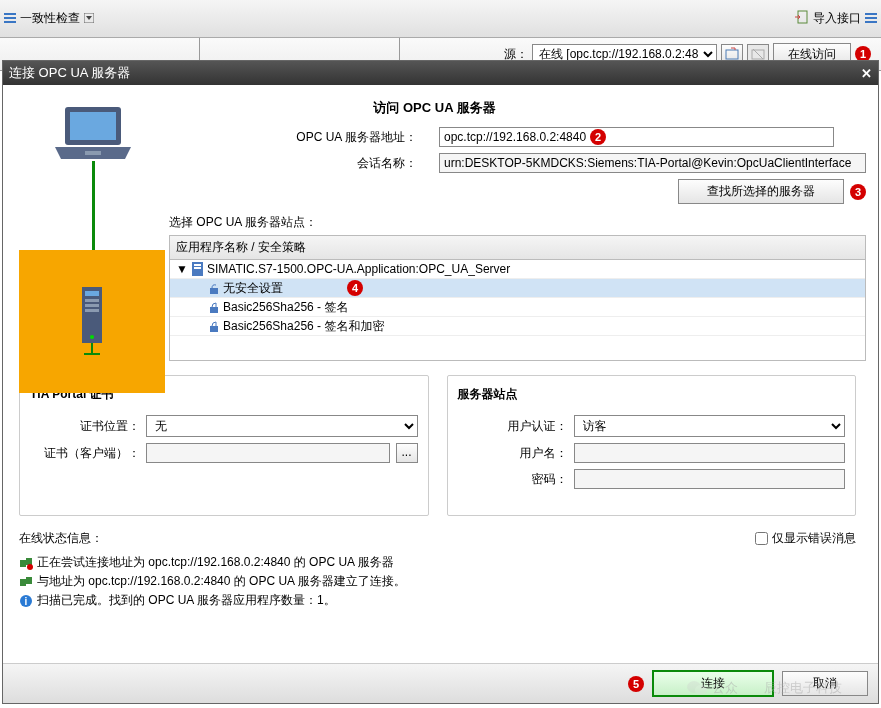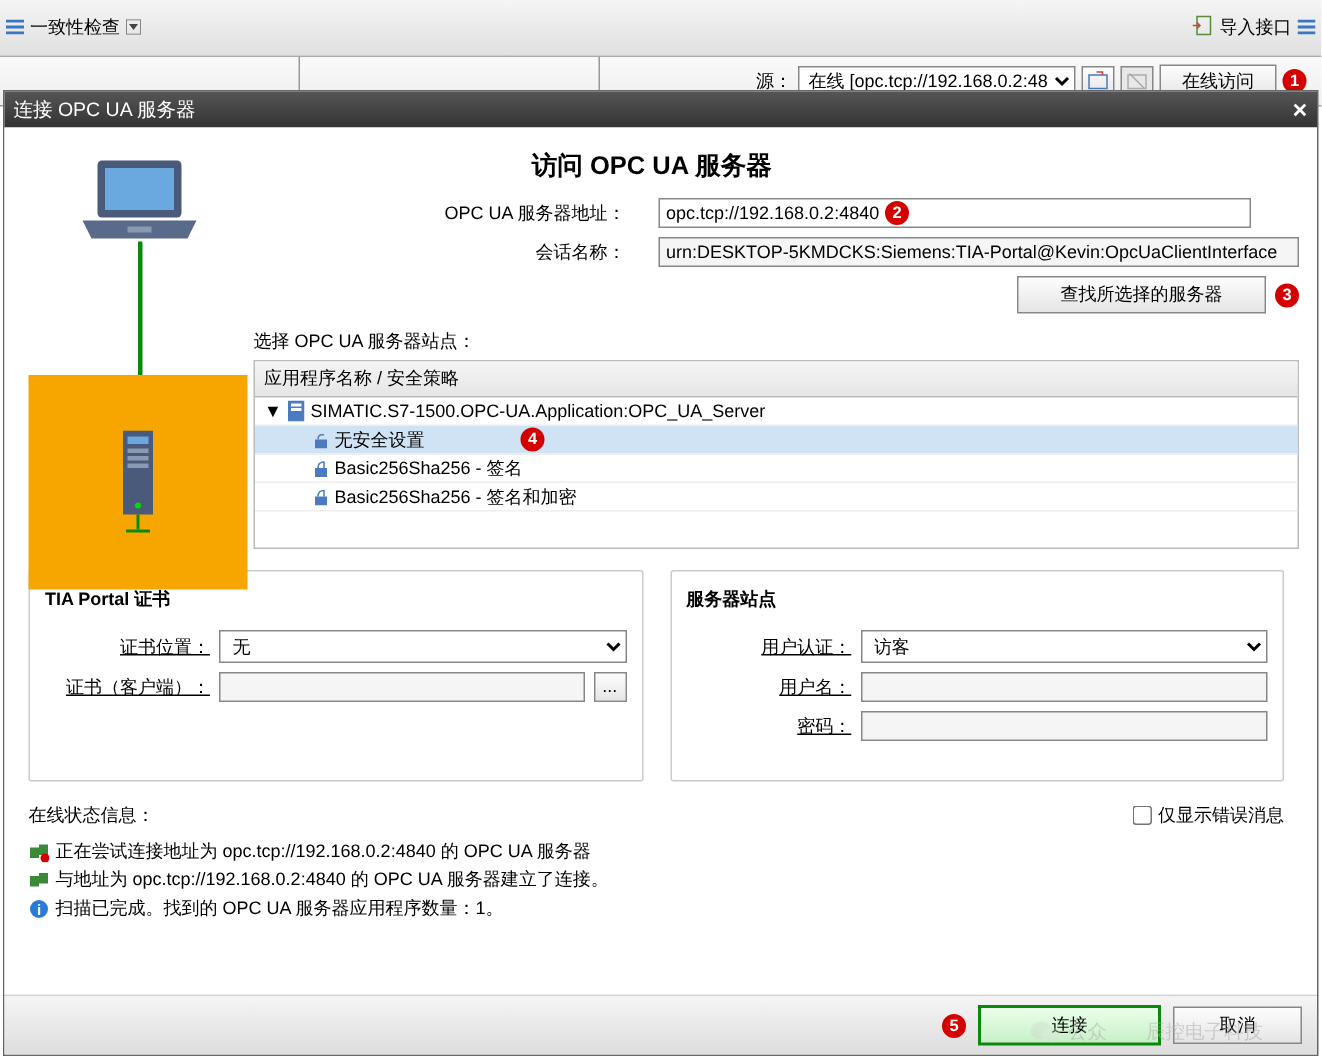--- a/index.html
+++ b/index.html
@@ -18,21 +18,21 @@
 
 
 .badge { width: 16px; height: 16px; border-radius: 50%; background: #d40000; color: #fff; font-size: 11px; font-weight: bold; display: inline-flex; align-items: center; justify-content: center; flex-shrink: 0; }
 
 
 .dialog { position: absolute; top: 60px; left: 2px; right: 2px; bottom: 4px; background: #fff; border: 1px solid #666; display: flex; flex-direction: column; }
 .dlg-title { height: 24px; background: linear-gradient(#555,#333); color: #fff; font-size: 13px; display: flex; align-items: center; padding: 0 6px; }
 .dlg-title .close-x { margin-left: auto; cursor: pointer; font-weight: bold; }
 .dlg-body { flex: 1; background: #fff; padding: 10px 12px 6px 0; overflow: hidden; position: relative; }
 
-.section-title { font-size: 17px; font-weight: bold; text-align: center; margin: 4px 0 10px 0; }
+.section-title { font-size: 13px; font-weight: bold; text-align: center; margin: 4px 0 10px 0; }
 
 .row-line { display: flex; align-items: center; margin-bottom: 6px; gap: 16px; }
 .row-line .lbl { width: 420px; text-align: right; font-size: 12px; padding-right: 6px; }
 .row-line input { flex: 1; font-size: 12px; padding: 2px 4px; border: 1px solid #888; background: #fff; }
 .row-line input[readonly] { background: #f5f5f5; }
 
 .btn-row { display: flex; justify-content: flex-end; align-items: center; gap: 6px; margin: 4px 0 10px 0; }
 
 
 .endpoint-area { margin-left: 166px; margin-top: 10px; }
@@ -41,21 +41,21 @@
 .ep-header { background: linear-gradient(#f5f5f5,#e5e5e5); border-bottom: 1px solid #bbb; padding: 3px 6px; }
 .ep-row { display: flex; align-items: center; padding: 2px 6px; border-bottom: 1px solid #eee; gap: 4px; height: 19px; }
 .ep-row.sel { background: #d0e3f5; }
 .ep-row .disclosure { width: 12px; display: inline-block; }
 
 
 .panels { display: flex; gap: 18px; margin: 14px 10px 0 16px; }
 .panel { flex: 1; border: 1px solid #ccc; border-radius: 2px; padding: 10px 10px 20px 10px; }
 .panel-title { font-size: 12px; font-weight: bold; margin-bottom: 12px; }
 .prow { display: flex; align-items: center; margin-bottom: 6px; gap: 6px; }
-.prow .plbl { width: 110px; text-align: right; font-size: 12px; text-decoration: underline; }
+.prow .plbl { width: 110px; text-align: right; font-size: 12px; }
 .prow select, .prow input { flex: 1; font-size: 12px; padding: 2px 4px; border: 1px solid #888; background: #fff; }
 .prow .dots { width: 22px; height: 20px; border: 1px solid #888; background: linear-gradient(#fdfdfd,#e5e5e5); text-align: center; line-height: 16px; cursor: pointer; font-size: 12px; }
 
 
 .status-area { margin: 14px 10px 0 16px; font-size: 12px; }
 .status-head { display: flex; margin-bottom: 6px; }
 .status-head .chk { margin-left: auto; display: flex; align-items: center; gap: 4px; }
 .status-line { display: flex; align-items: center; gap: 4px; padding: 1px 0; }
 .status-line .si { width: 14px; height: 14px; display: inline-flex; align-items: center; justify-content: center; font-size: 10px; }
 

